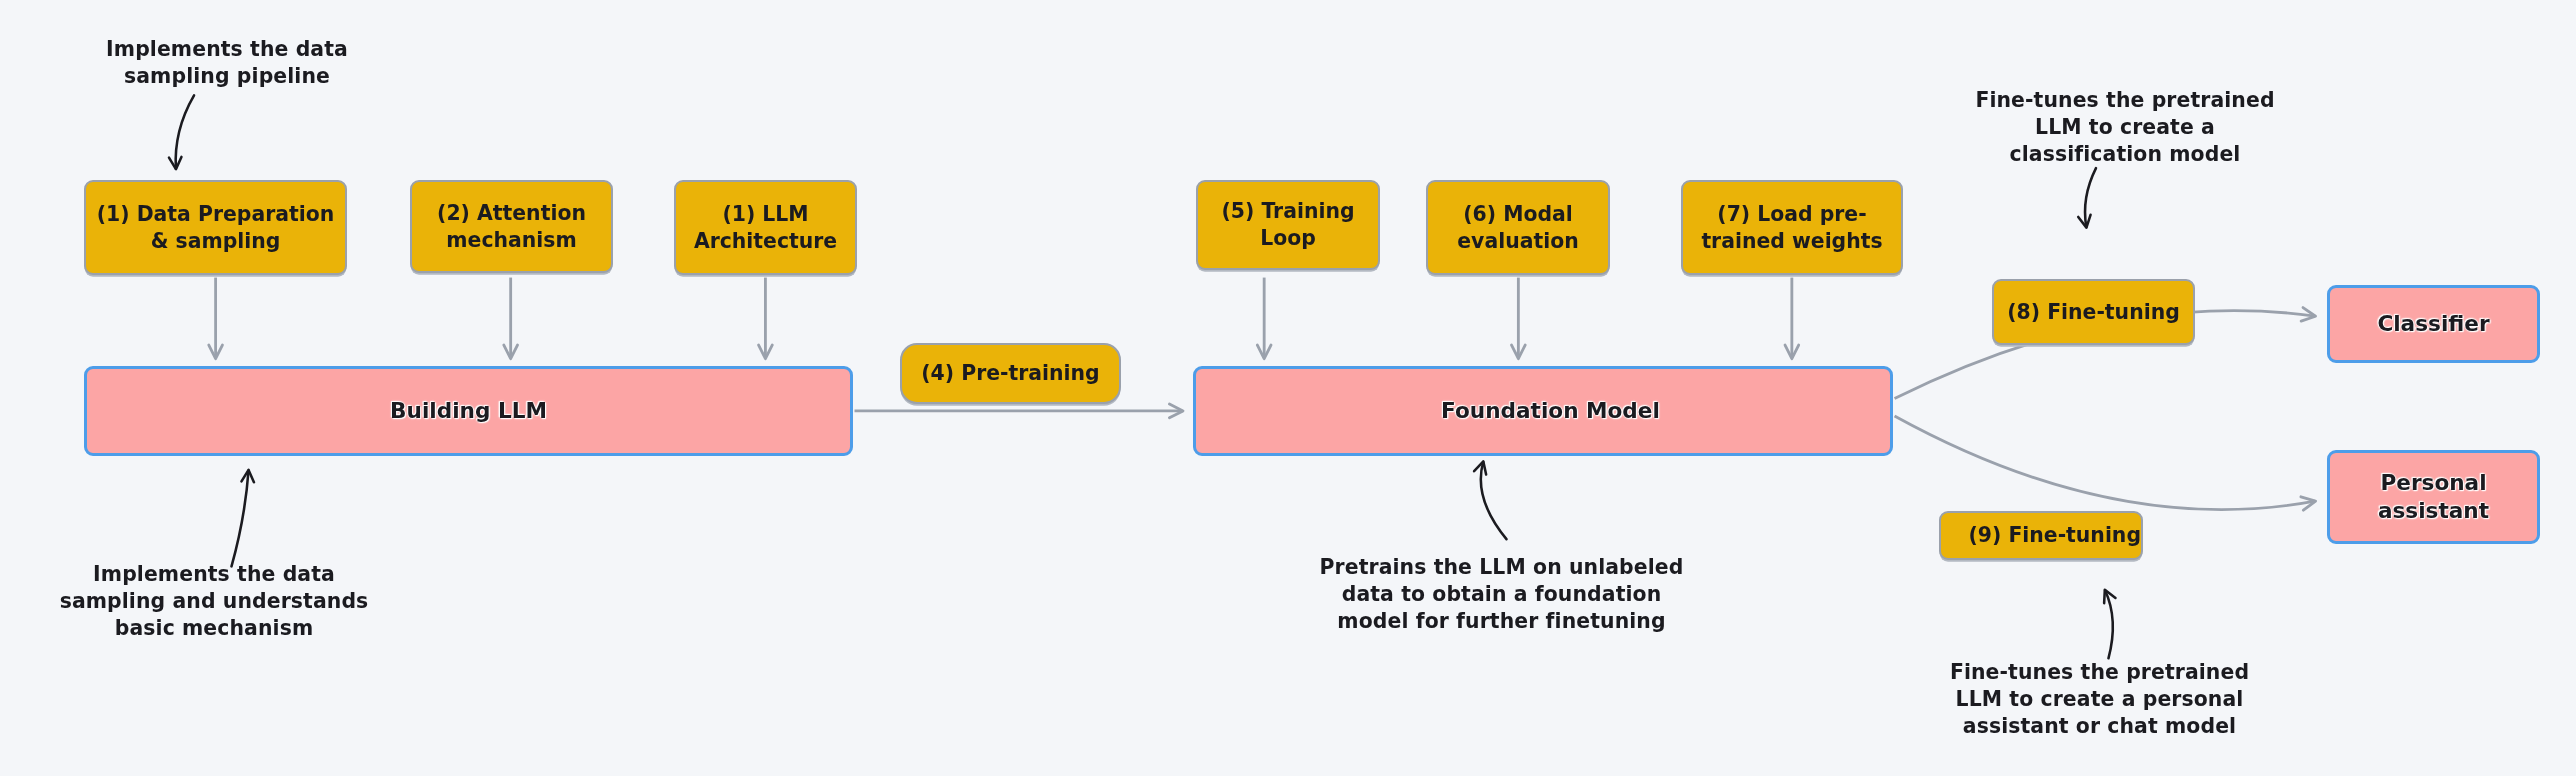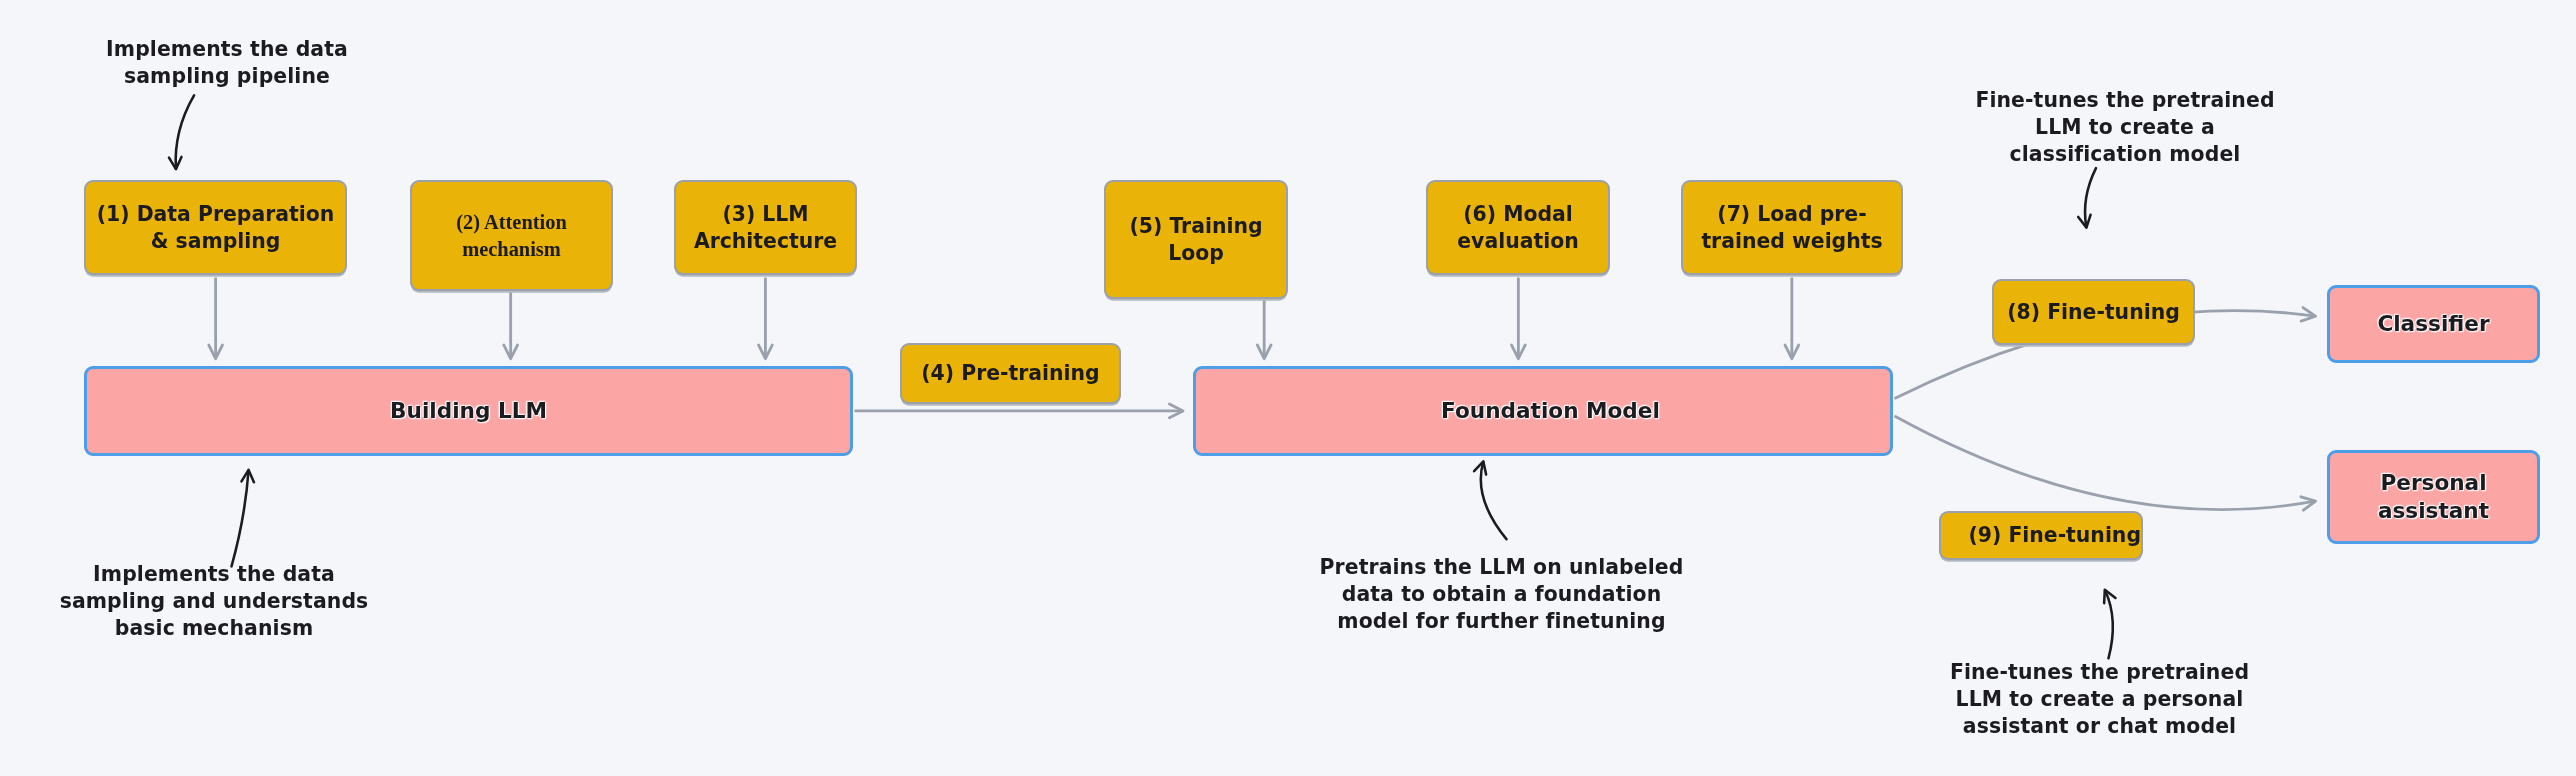--- a/index.html
+++ b/index.html
@@ -76,32 +76,32 @@
     <path d="M 408 998 Q 432 912 438 829" fill="none" stroke="#1b1b20" stroke-width="4.5" stroke-linecap="round" marker-end="url(#ah-black)"></path>
     <path d="M 2655 950 Q 2596 878 2614 814" fill="none" stroke="#1b1b20" stroke-width="4.5" stroke-linecap="round" marker-end="url(#ah-black)"></path>
     <path d="M 3694 296 Q 3668 348 3677 400" fill="none" stroke="#1b1b20" stroke-width="4.5" stroke-linecap="round" marker-end="url(#ah-black)"></path>
     <path d="M 3716 1160 Q 3734 1092 3710 1040" fill="none" stroke="#1b1b20" stroke-width="4.5" stroke-linecap="round" marker-end="url(#ah-black)"></path>
   </svg>
 
   <div class="node white" style="left:84px;top:180px;width:263px;height:95px;">
     <span class="lbl">(1)  Data Preparation
 &amp; sampling</span>
   </div>
-  <div class="node white" style="left:410px;top:180px;width:203px;height:111px;font-family:Liberation Serif, serif;">
+  <div class="node white" style="left:410px;top:180px;width:203px;height:93px;">
     <span class="lbl">(2) Attention
 mechanism</span>
   </div>
   <div class="node white" style="left:674px;top:180px;width:183px;height:95px;">
-    <span class="lbl">(3) LLM
+    <span class="lbl">(1) LLM
 Architecture</span>
   </div>
-  <div class="node white" style="left:900px;top:343px;width:221px;height:61px;">
+  <div class="node white" style="left:900px;top:343px;width:221px;height:61px;border-radius:17px;">
     <span class="lbl">(4) Pre-training</span>
   </div>
-  <div class="node white" style="left:1104px;top:180px;width:184px;height:119px;">
+  <div class="node white" style="left:1196px;top:180px;width:184px;height:90px;">
     <span class="lbl">(5) Training
 Loop</span>
   </div>
   <div class="node white" style="left:1426px;top:180px;width:184px;height:95px;">
     <span class="lbl">(6) Modal
 evaluation</span>
   </div>
   <div class="node white" style="left:1681px;top:180px;width:222px;height:95px;">
     <span class="lbl">(7) Load pre-
 trained weights</span>

